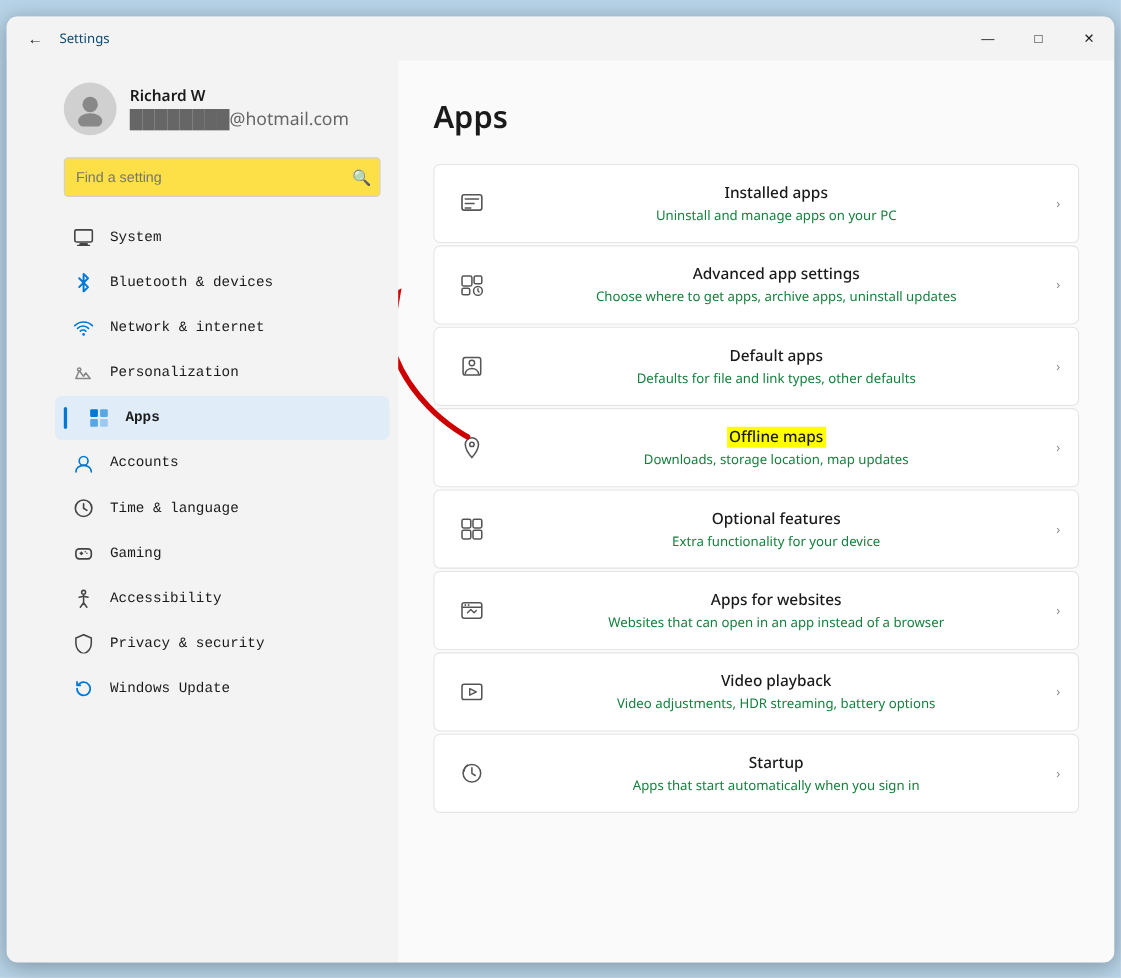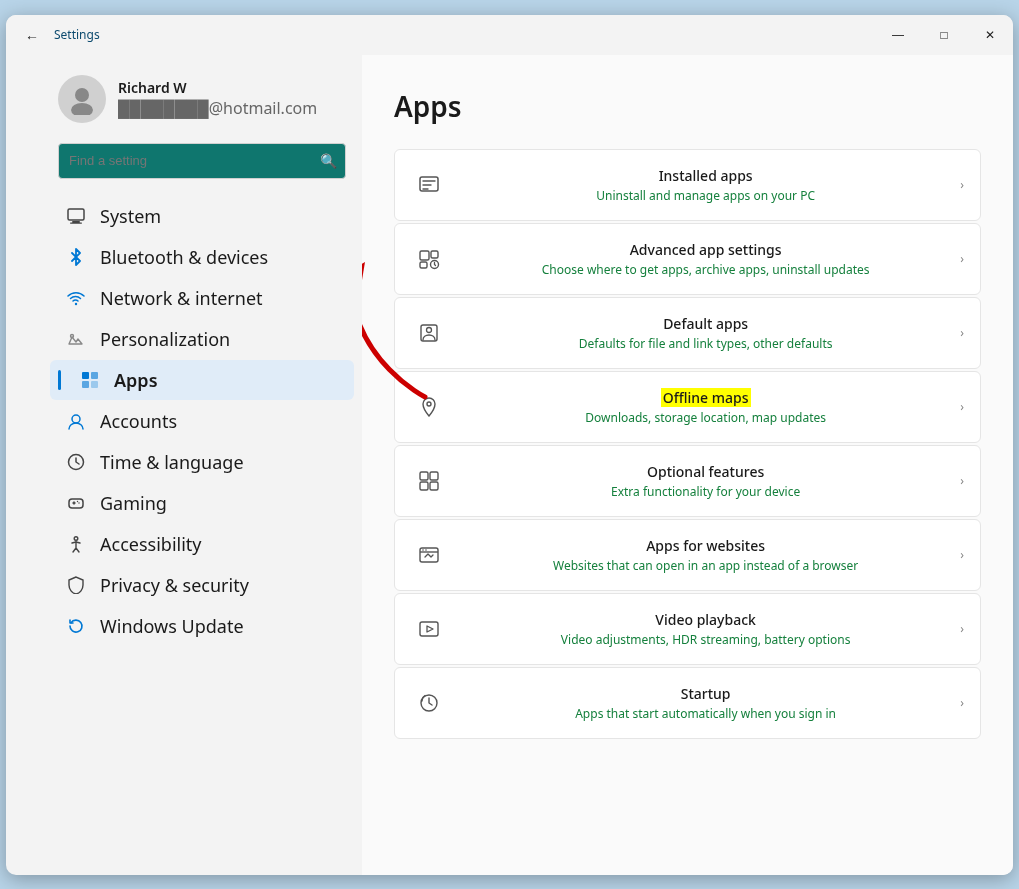--- a/index.html
+++ b/index.html
@@ -110,21 +110,21 @@
       margin: 0 16px 16px 16px;
       position: relative;
     }
     .search-input {
       width: 100%;
       height: 36px;
       border: 1px solid #d0d0d0;
       border-radius: 4px;
       padding: 0 36px 0 10px;
       font-size: 13px;
-      background: #0f766e;
+      background: #fde047;
       outline: none;
     }
     .search-icon-btn {
       position: absolute;
       right: 8px;
       top: 50%;
       transform: translateY(-50%);
       background: none;
       border: none;
       cursor: pointer;
@@ -147,21 +147,21 @@
     .nav-item.active .nav-label { font-weight: 600; color: #1a1a1a; }
     .nav-icon {
       width: 20px;
       height: 20px;
       display: flex;
       align-items: center;
       justify-content: center;
       flex-shrink: 0;
       font-size: 16px;
     }
-    .nav-label { font-size: 18px; color: #1a1a1a; }
+    .nav-label { font-size: 13px; color: #1a1a1a; font-family: Liberation Mono, monospace; }
     .active-bar {
       width: 3px;
       height: 20px;
       background: #0078d4;
       border-radius: 2px;
       margin-left: -8px;
       margin-right: 5px;
     }
     .main {
       flex: 1;

